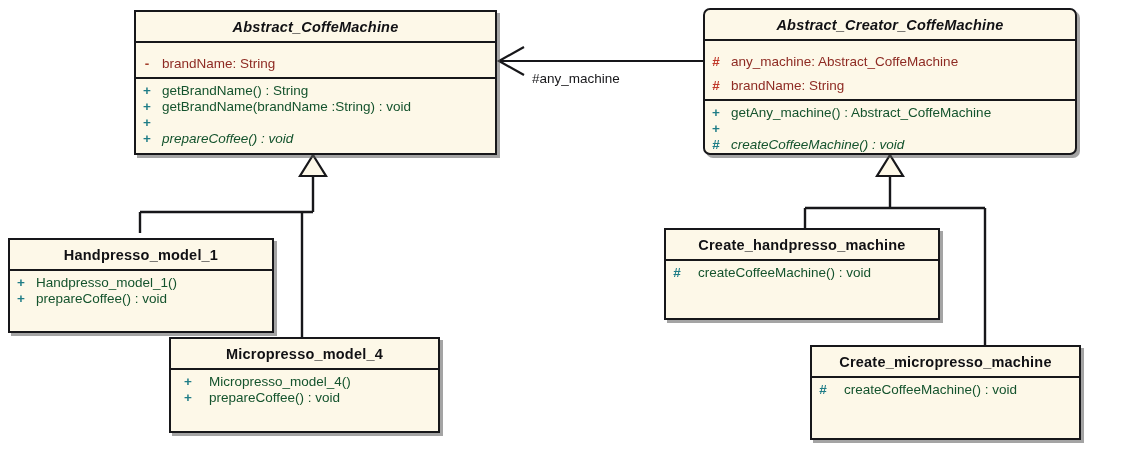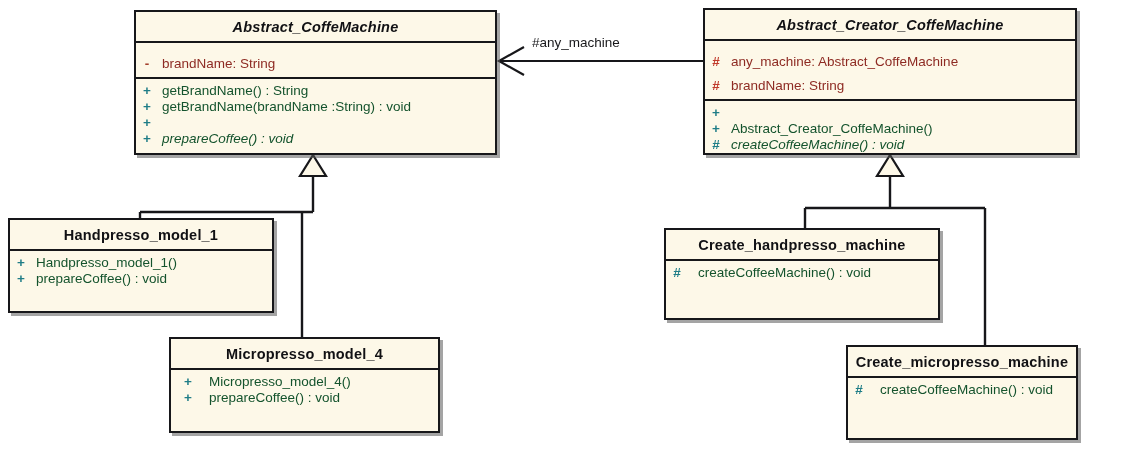--- a/index.html
+++ b/index.html
@@ -69,20 +69,21 @@
   .mname { padding-left: 4px; }
   .attr .mname { color: #8e2b23; margin-top: 8px; }
   .meth .mname { color: #14532d; }
   .meth.abstract .mname { font-style: italic; }
 
   .assoc-label {
     position: absolute;
     font-size: 13.5px;
     color: #17171a;
     white-space: nowrap;
+    margin-top: 36px;
   }
 </style>
 </head>
 <body>
 
 <div id="diagram">
 
   <svg class="connectors" viewBox="0 0 1123 450" xmlns="http://www.w3.org/2000/svg">
 
     <g>
@@ -129,48 +130,48 @@
       <div class="member meth">
         <span class="vis plus">+</span>
       </div>
       <div class="member meth abstract">
         <span class="vis plus">+</span>
         <span class="mname">prepareCoffee() : void</span>
       </div>
     </div>
   </div>
 
-  <div class="uml-class" id="c1" style="left:703px; top:8px; width:374px; height:147px;">
+  <div class="uml-class" id="c1" style="left:703px; top:8px; width:374px; height:147px;border-radius:7px;">
     <div class="class-title abstract">Abstract_Creator_CoffeMachine</div>
     <div class="compartment attrs">
       <div class="member attr">
         <span class="vis hash">#</span>
         <span class="mname">any_machine:  Abstract_CoffeMachine</span>
       </div>
       <div class="member attr">
         <span class="vis hash">#</span>
         <span class="mname">brandName:  String</span>
       </div>
     </div>
     <div class="compartment meths">
       <div class="member meth">
         <span class="vis plus">+</span>
-      </div>
-      <div class="member meth">
-        <span class="vis plus">+</span>
-        <span class="mname">Abstract_Creator_CoffeMachine()</span>
+        <span class="mname">getAny_machine() : Abstract_CoffeMachine</span>
+      </div>
+      <div class="member meth">
+        <span class="vis plus">+</span>
       </div>
       <div class="member meth abstract">
         <span class="vis hash" style="color:#1f7d87;">#</span>
         <span class="mname">createCoffeeMachine() : void</span>
       </div>
     </div>
   </div>
 
-  <div class="uml-class" id="c2" style="left:8px; top:218px; width:266px; height:95px;">
+  <div class="uml-class" id="c2" style="left:8px; top:238px; width:266px; height:95px;">
     <div class="class-title">Handpresso_model_1</div>
     <div class="compartment meths">
       <div class="member meth">
         <span class="vis plus">+</span>
         <span class="mname">Handpresso_model_1()</span>
       </div>
       <div class="member meth">
         <span class="vis plus">+</span>
         <span class="mname">prepareCoffee() : void</span>
       </div>
@@ -194,21 +195,21 @@
   <div class="uml-class" id="c4" style="left:664px; top:228px; width:276px; height:92px;">
     <div class="class-title">Create_handpresso_machine</div>
     <div class="compartment meths">
       <div class="member meth">
         <span class="vis hash" style="color:#1f7d87;">#</span>
         <span class="mname" style="padding-left:10px;">createCoffeeMachine() : void</span>
       </div>
     </div>
   </div>
 
-  <div class="uml-class" id="c5" style="left:846px; top:345px; width:232px; height:95px;">
+  <div class="uml-class" id="c5" style="left:810px; top:345px; width:271px; height:95px;">
     <div class="class-title">Create_micropresso_machine</div>
     <div class="compartment meths">
       <div class="member meth">
         <span class="vis hash" style="color:#1f7d87;">#</span>
         <span class="mname" style="padding-left:10px;">createCoffeeMachine() : void</span>
       </div>
     </div>
   </div>
 
 </div>

